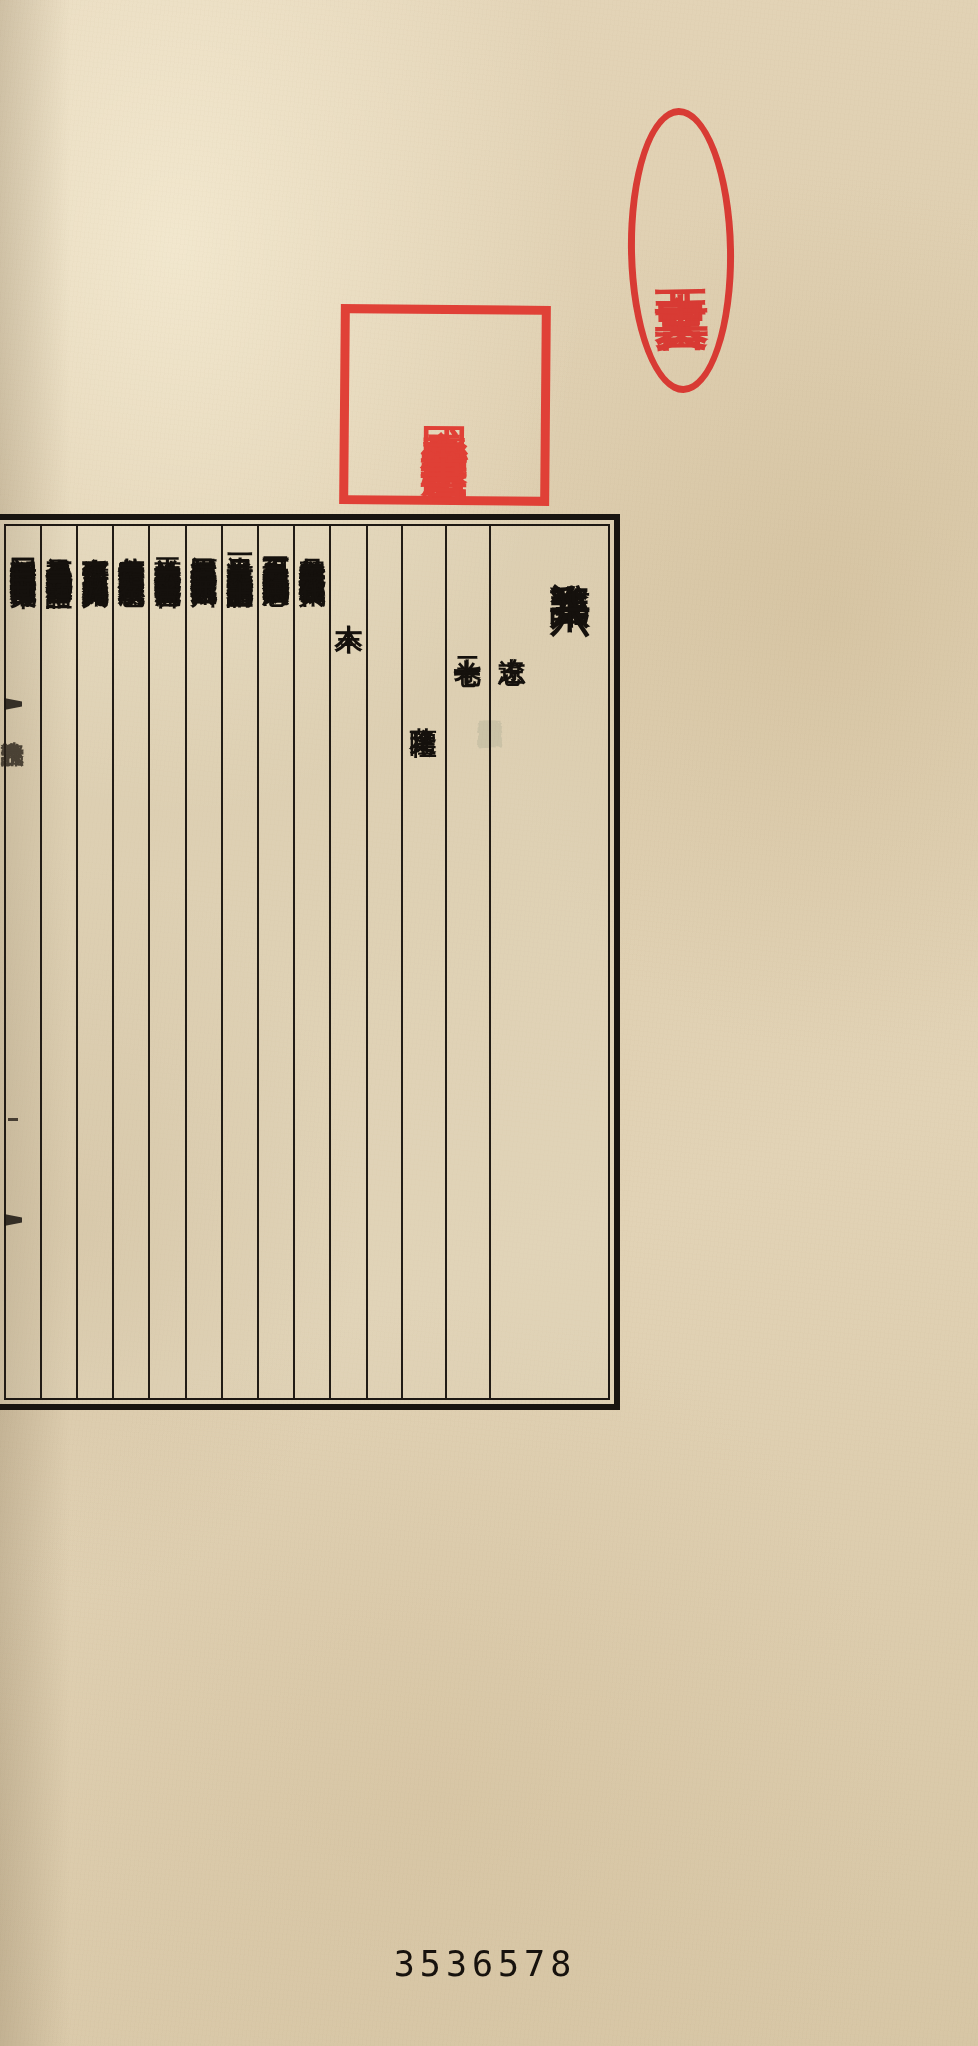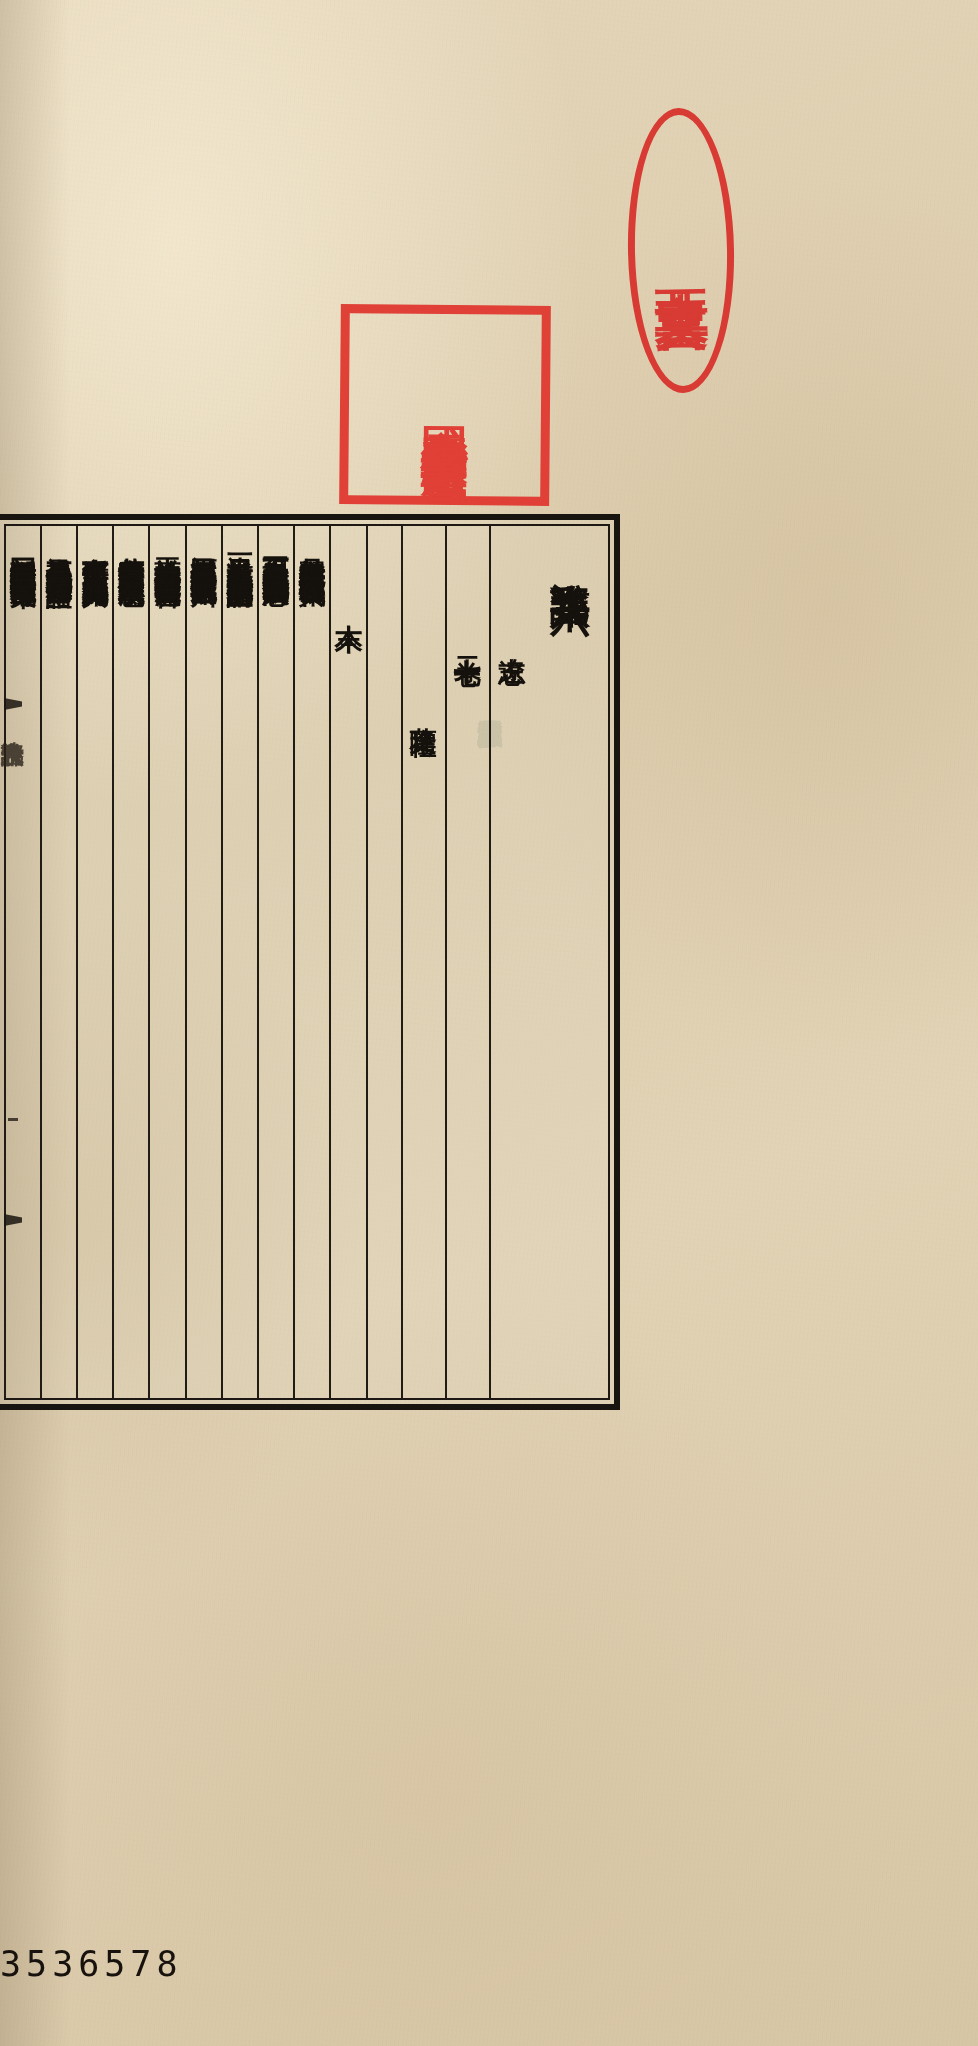--- a/index.html
+++ b/index.html
@@ -231,20 +231,21 @@
     pointer-events: none;
     overflow: hidden;
   }
 
   
   .cat-number {
     position: absolute;
     left: 0;
     right: 8px;
     bottom: 62px;
+    text-align: center;
     font-family: "DejaVu Sans Mono", monospace;
     font-size: 35px;
     letter-spacing: 5px;
     color: #17120d;
   }
 
   
   .spine-shade {
     position: absolute;
     left: 0; top: 0; bottom: 0; width: 70px;

